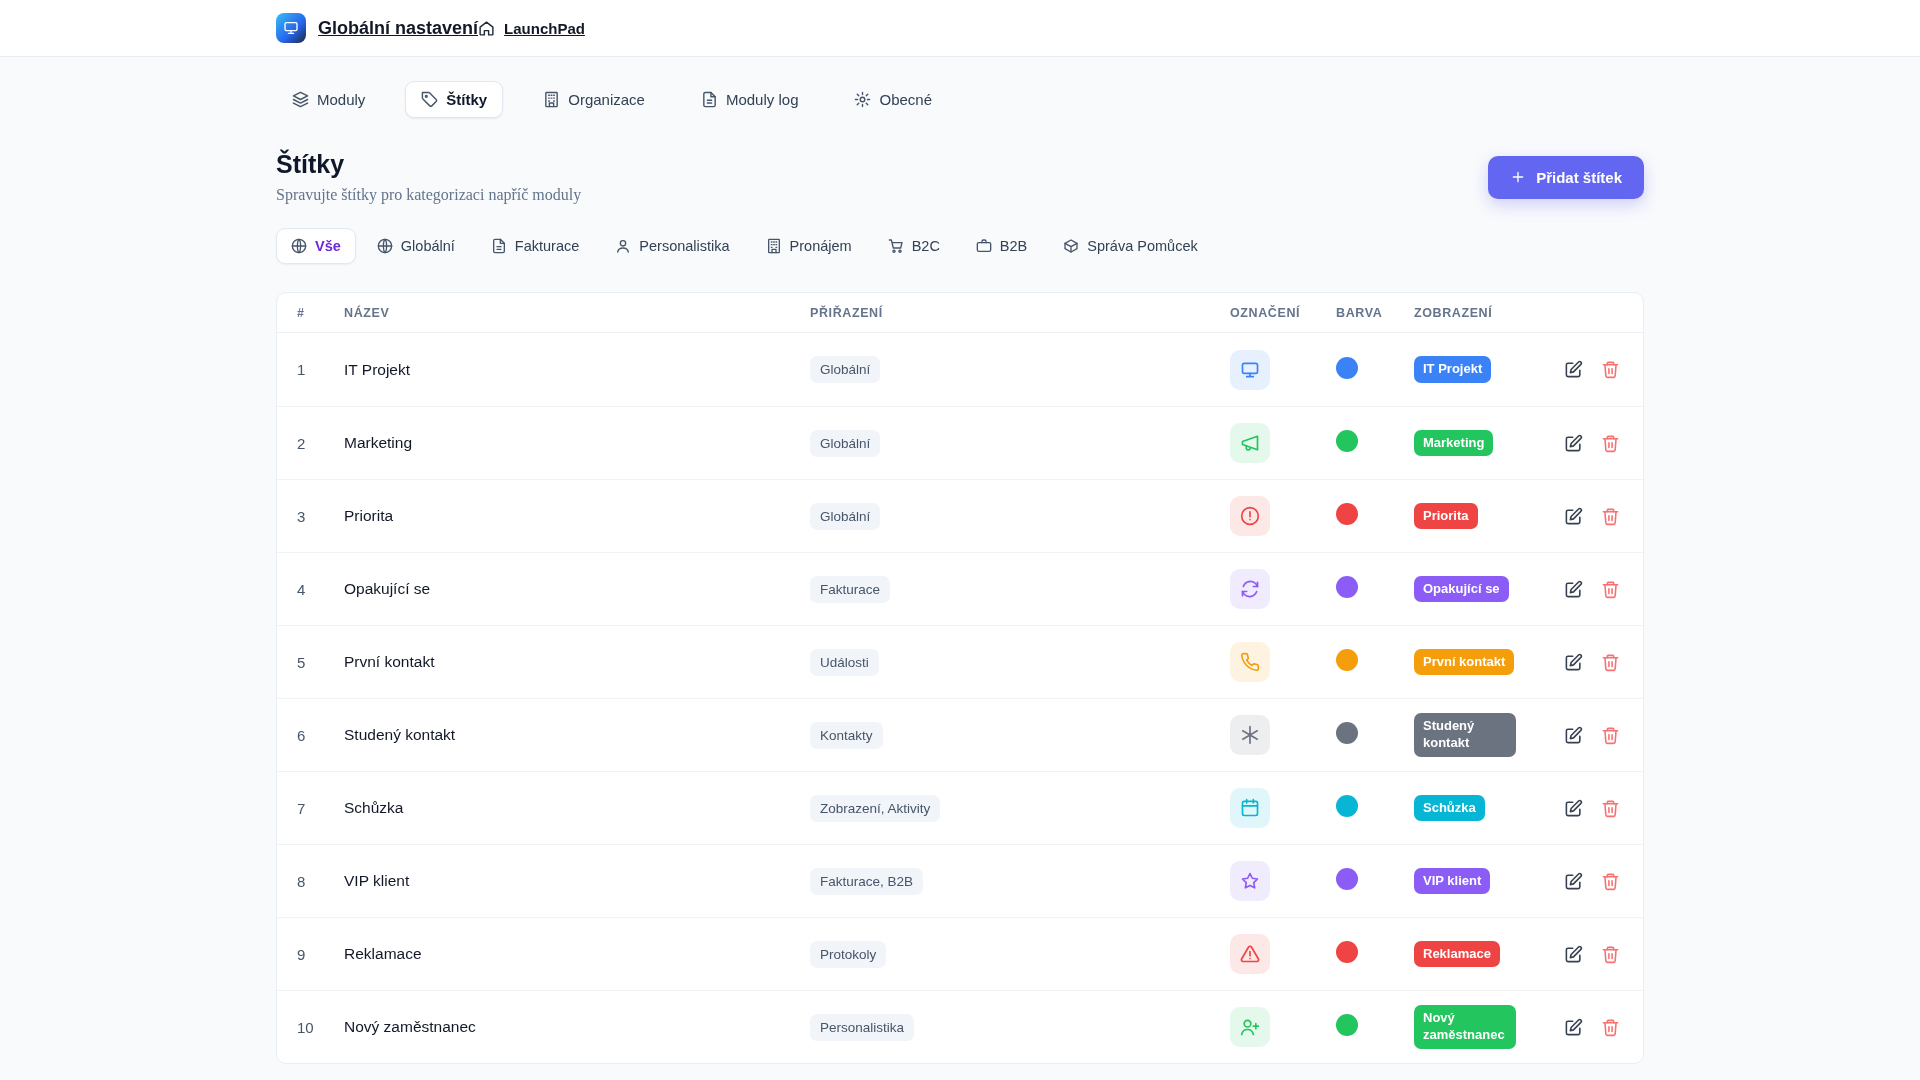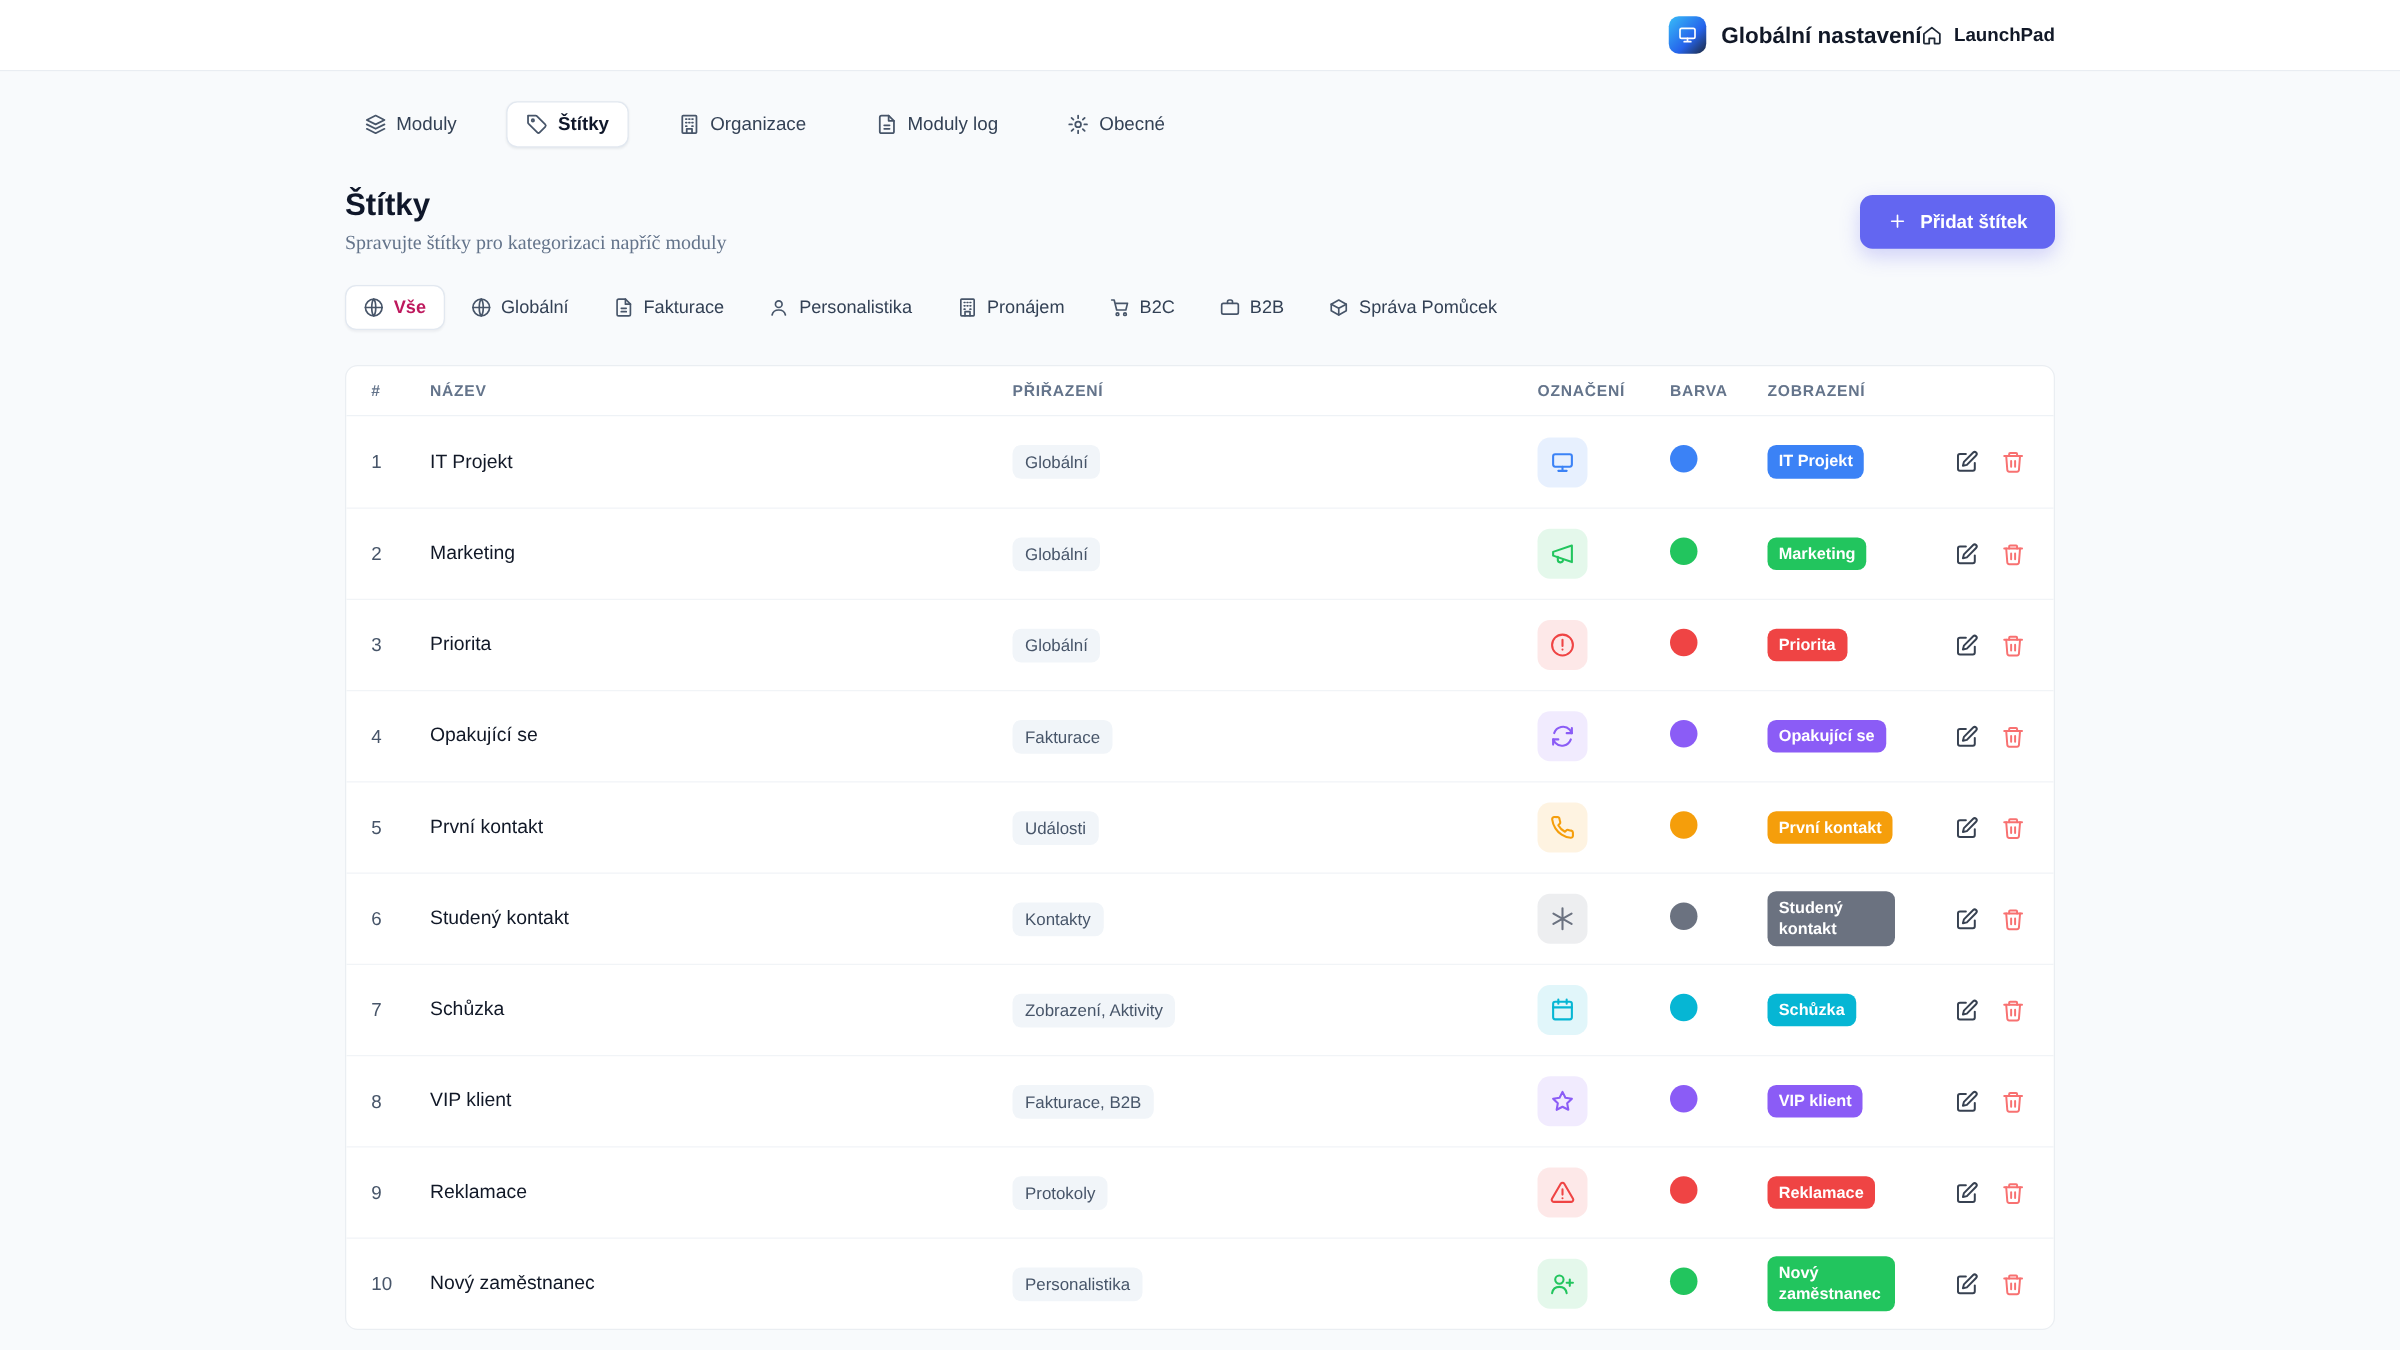--- a/index.html
+++ b/index.html
@@ -8,21 +8,21 @@
     width: 1920px;
     min-height: 1080px;
     background: #f8fafc;
     font-family: "Liberation Sans", sans-serif;
     color: #0f172a;
   }
   .container { width: 1368px; margin: 0 auto; }
 
   
   .topbar { background: #ffffff; border-bottom: 1px solid #e9edf2; height: 57px; }
-  .topbar-inner { height: 100%; display: flex; align-items: center; justify-content: flex-end; }
+  .topbar-inner { height: 100%; display: flex; align-items: center; justify-content: flex-start; text-decoration: underline; }
   .brand { display: flex; align-items: center; gap: 12px; }
   .logo {
     width: 30px; height: 30px; border-radius: 8px;
     background: linear-gradient(135deg, #38bdf8 0%, #2563eb 60%, #1e293b 100%);
     display: flex; align-items: center; justify-content: center; color: #fff;
   }
   .logo svg { width: 16px; height: 16px; }
   .brand-title { font-size: 18px; font-weight: 700; color: #111827; }
   .launchpad { display: flex; align-items: center; gap: 9px; font-size: 15px; font-weight: 600; color: #111827; cursor: pointer; }
   .launchpad svg { width: 17px; height: 17px; color: #1f2937; }
@@ -41,21 +41,21 @@
   .page-subtitle { font-size: 16px; color: #64748b; font-family: Liberation Serif, serif; }
   .add-btn { display: flex; align-items: center; gap: 10px; background: #6366f1; color: #fff; border: none;
              border-radius: 10px; padding: 13px 22px; font-size: 15px; font-weight: 600; cursor: pointer;
              font-family: inherit; box-shadow: 0 6px 16px rgba(99,102,241,.28); }
   .add-btn svg { width: 16px; height: 16px; }
 
   
   .filters { display: flex; gap: 6px; margin-top: 24px; }
   .filter { display: flex; align-items: center; gap: 8px; padding: 9px 14px; border-radius: 9px;
             font-size: 14.5px; color: #334155; font-weight: 500; border: 1px solid transparent; cursor: pointer; }
-  .filter.active { background: #fff; border-color: #e2e8f0; box-shadow: 0 1px 2px rgba(15,23,42,.05); font-weight: 600; color: #be185d; }
+  .filter.active { background: #fff; border-color: #e2e8f0; box-shadow: 0 1px 2px rgba(15,23,42,.05); font-weight: 600; color: #6d28d9; }
   .filter svg { width: 16px; height: 16px; color: #475569; flex: 0 0 auto; }
 
   
   .table-card { margin-top: 28px; background: #fff; border: 1px solid #eaeef2; border-radius: 10px; overflow: hidden; }
   .thead, .trow { display: grid; grid-template-columns: 47px 466px 420px 106px 78px 150px 1fr;
                   align-items: center; padding: 0 20px; }
   .thead { height: 40px; border-bottom: 1px solid #eef2f6; }
   .th { font-size: 12.5px; letter-spacing: .6px; color: #64748b; font-weight: 700; text-transform: uppercase; }
   .trow { height: 73px; }
   .trow + .trow { border-top: 1px solid #f1f4f7; }

